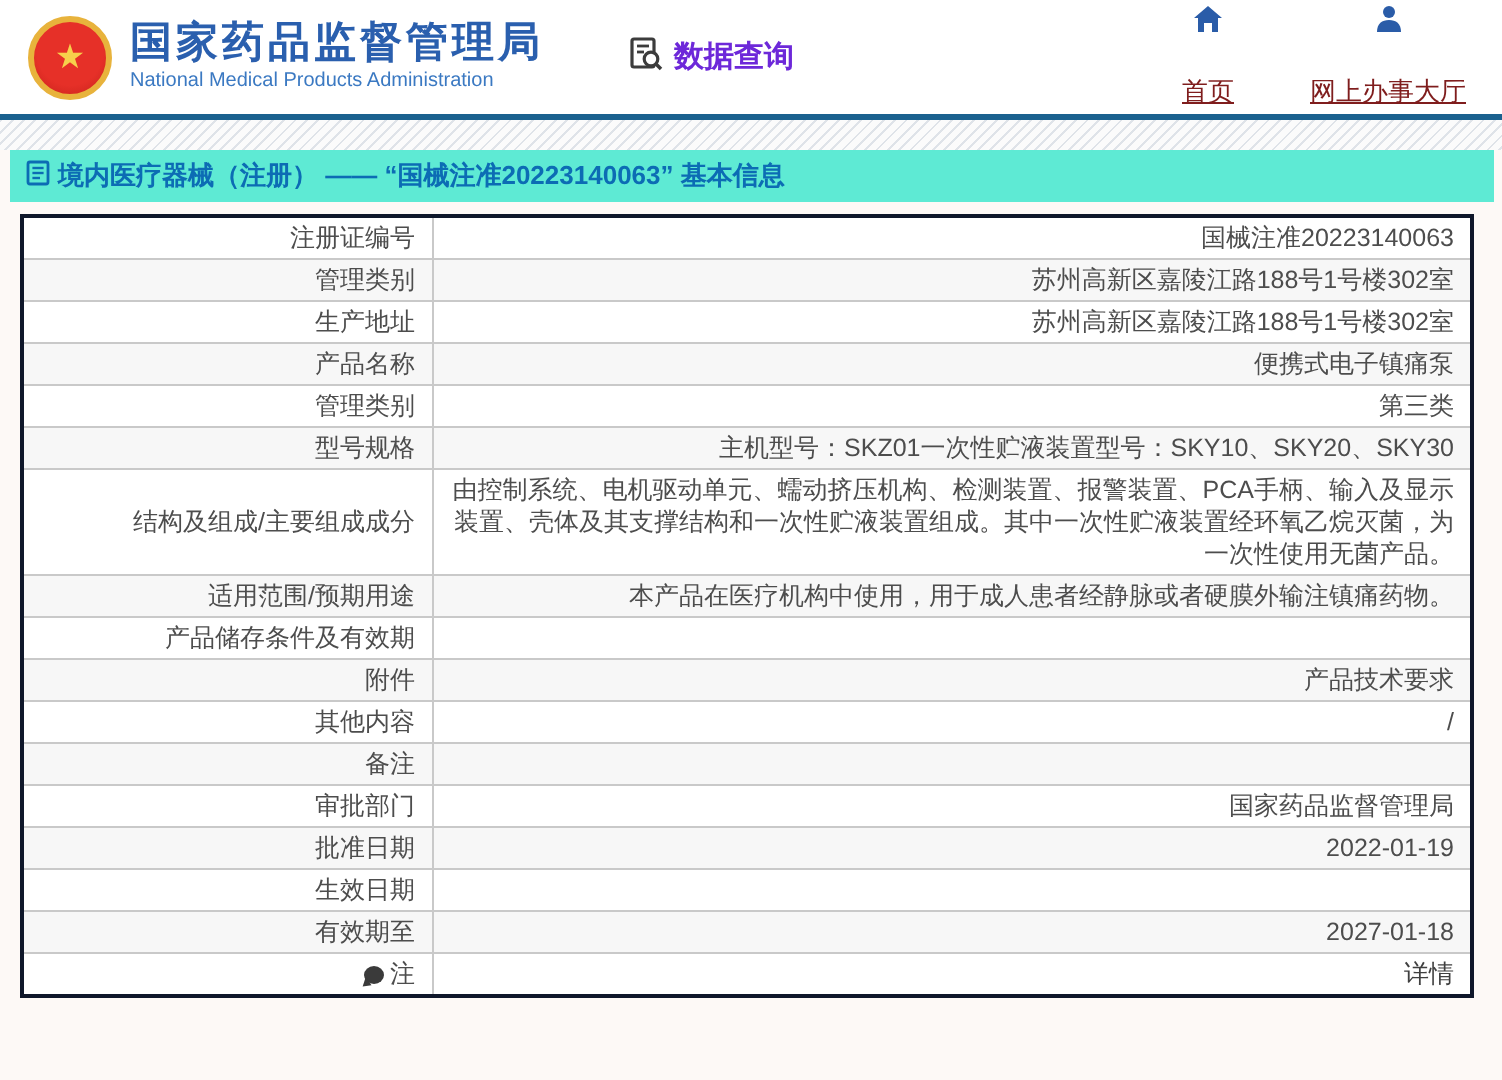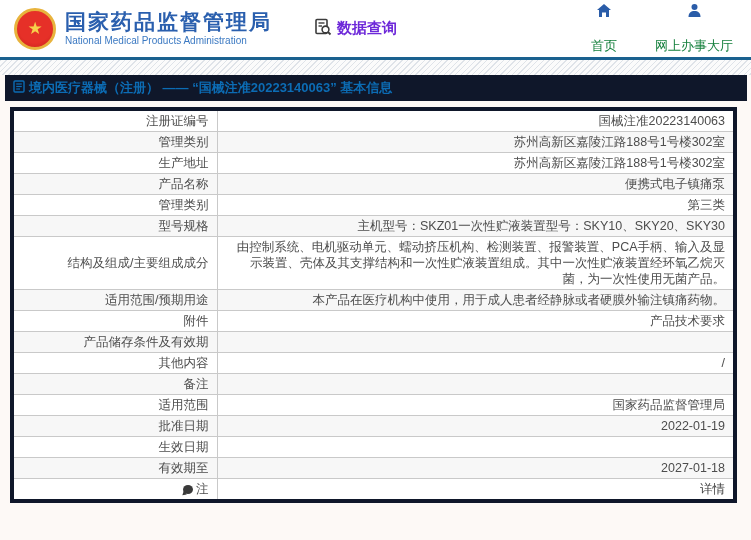--- a/index.html
+++ b/index.html
@@ -27,41 +27,41 @@
   .data-query {
     margin-left:42px; display:flex; align-items:center;
     font-size:15px; font-weight:bold; color:#6d28d9; cursor:pointer;
   }
   .data-query svg { margin-right:5px; }
   .header-spacer { flex:1; }
   .nav-item {
     display:flex; flex-direction:column; align-items:center;
     margin-left:38px; cursor:pointer;
   }
-  .nav-item .nav-label { font-size:13px; color:#15803d; margin-top:15px; white-space:nowrap; }
+  .nav-item .nav-label { font-size:13px; color:#7f1d1d; margin-top:15px; white-space:nowrap;text-decoration:underline; }
   
   .blue-line { height:3px; background:#1a618f; }
   .hatch {
     height:15px; background-color:#fbfbfb;
     background-image:repeating-linear-gradient(135deg, rgba(150,165,185,0.28) 0 1px, transparent 1px 4px);
   }
   
   .crumb-bar {
-    margin:0 4px 0 5px; height:26px; background:#0f172a;
+    margin:0 4px 0 5px; height:26px; background:#5eead4;
     display:flex; align-items:center; padding-left:8px;
     font-size:13px; font-weight:bold; color:#0c6cb4;
   }
   .crumb-bar svg { margin-right:4px; flex:0 0 auto; }
   .crumb-gap { height:6px; }
   
   .table-wrap { margin:0 14px 0 10px; }
   table.info {
     width:727px; border-collapse:collapse;
     font-size:12.5px; color:#4d4d4d; background:#fff;
-    border:4px solid #0f172a;
+    border:2px solid #0f172a;
   }
   table.info tr:nth-child(even) { background:#f7f7f7; }
   table.info th, table.info td {
     border:1px solid #c9c9c9; padding:2px 8px;
     line-height:16px; height:20px; font-weight:normal;
     vertical-align:middle;
   }
   table.info th {
     width:205px; text-align:right; white-space:nowrap;
   }
@@ -167,37 +167,37 @@
         </tr>
         <tr>
           <th>结构及组成/主要组成成分</th>
           <td>由控制系统、电机驱动单元、蠕动挤压机构、检测装置、报警装置、PCA手柄、输入及显示装置、壳体及其支撑结构和一次性贮液装置组成。其中一次性贮液装置经环氧乙烷灭菌，为一次性使用无菌产品。</td>
         </tr>
         <tr>
           <th>适用范围/预期用途</th>
           <td>本产品在医疗机构中使用，用于成人患者经静脉或者硬膜外输注镇痛药物。</td>
         </tr>
         <tr>
+          <th>产品储存条件及有效期</th>
+          <td></td>
+        </tr>
+        <tr>
           <th>附件</th>
           <td>产品技术要求</td>
         </tr>
         <tr>
-          <th>产品储存条件及有效期</th>
-          <td></td>
-        </tr>
-        <tr>
           <th>其他内容</th>
           <td>/</td>
         </tr>
         <tr>
           <th>备注</th>
           <td></td>
         </tr>
         <tr>
-          <th>适用范围</th>
+          <th>审批部门</th>
           <td>国家药品监督管理局</td>
         </tr>
         <tr>
           <th>批准日期</th>
           <td>2022-01-19</td>
         </tr>
         <tr>
           <th>生效日期</th>
           <td></td>
         </tr>

